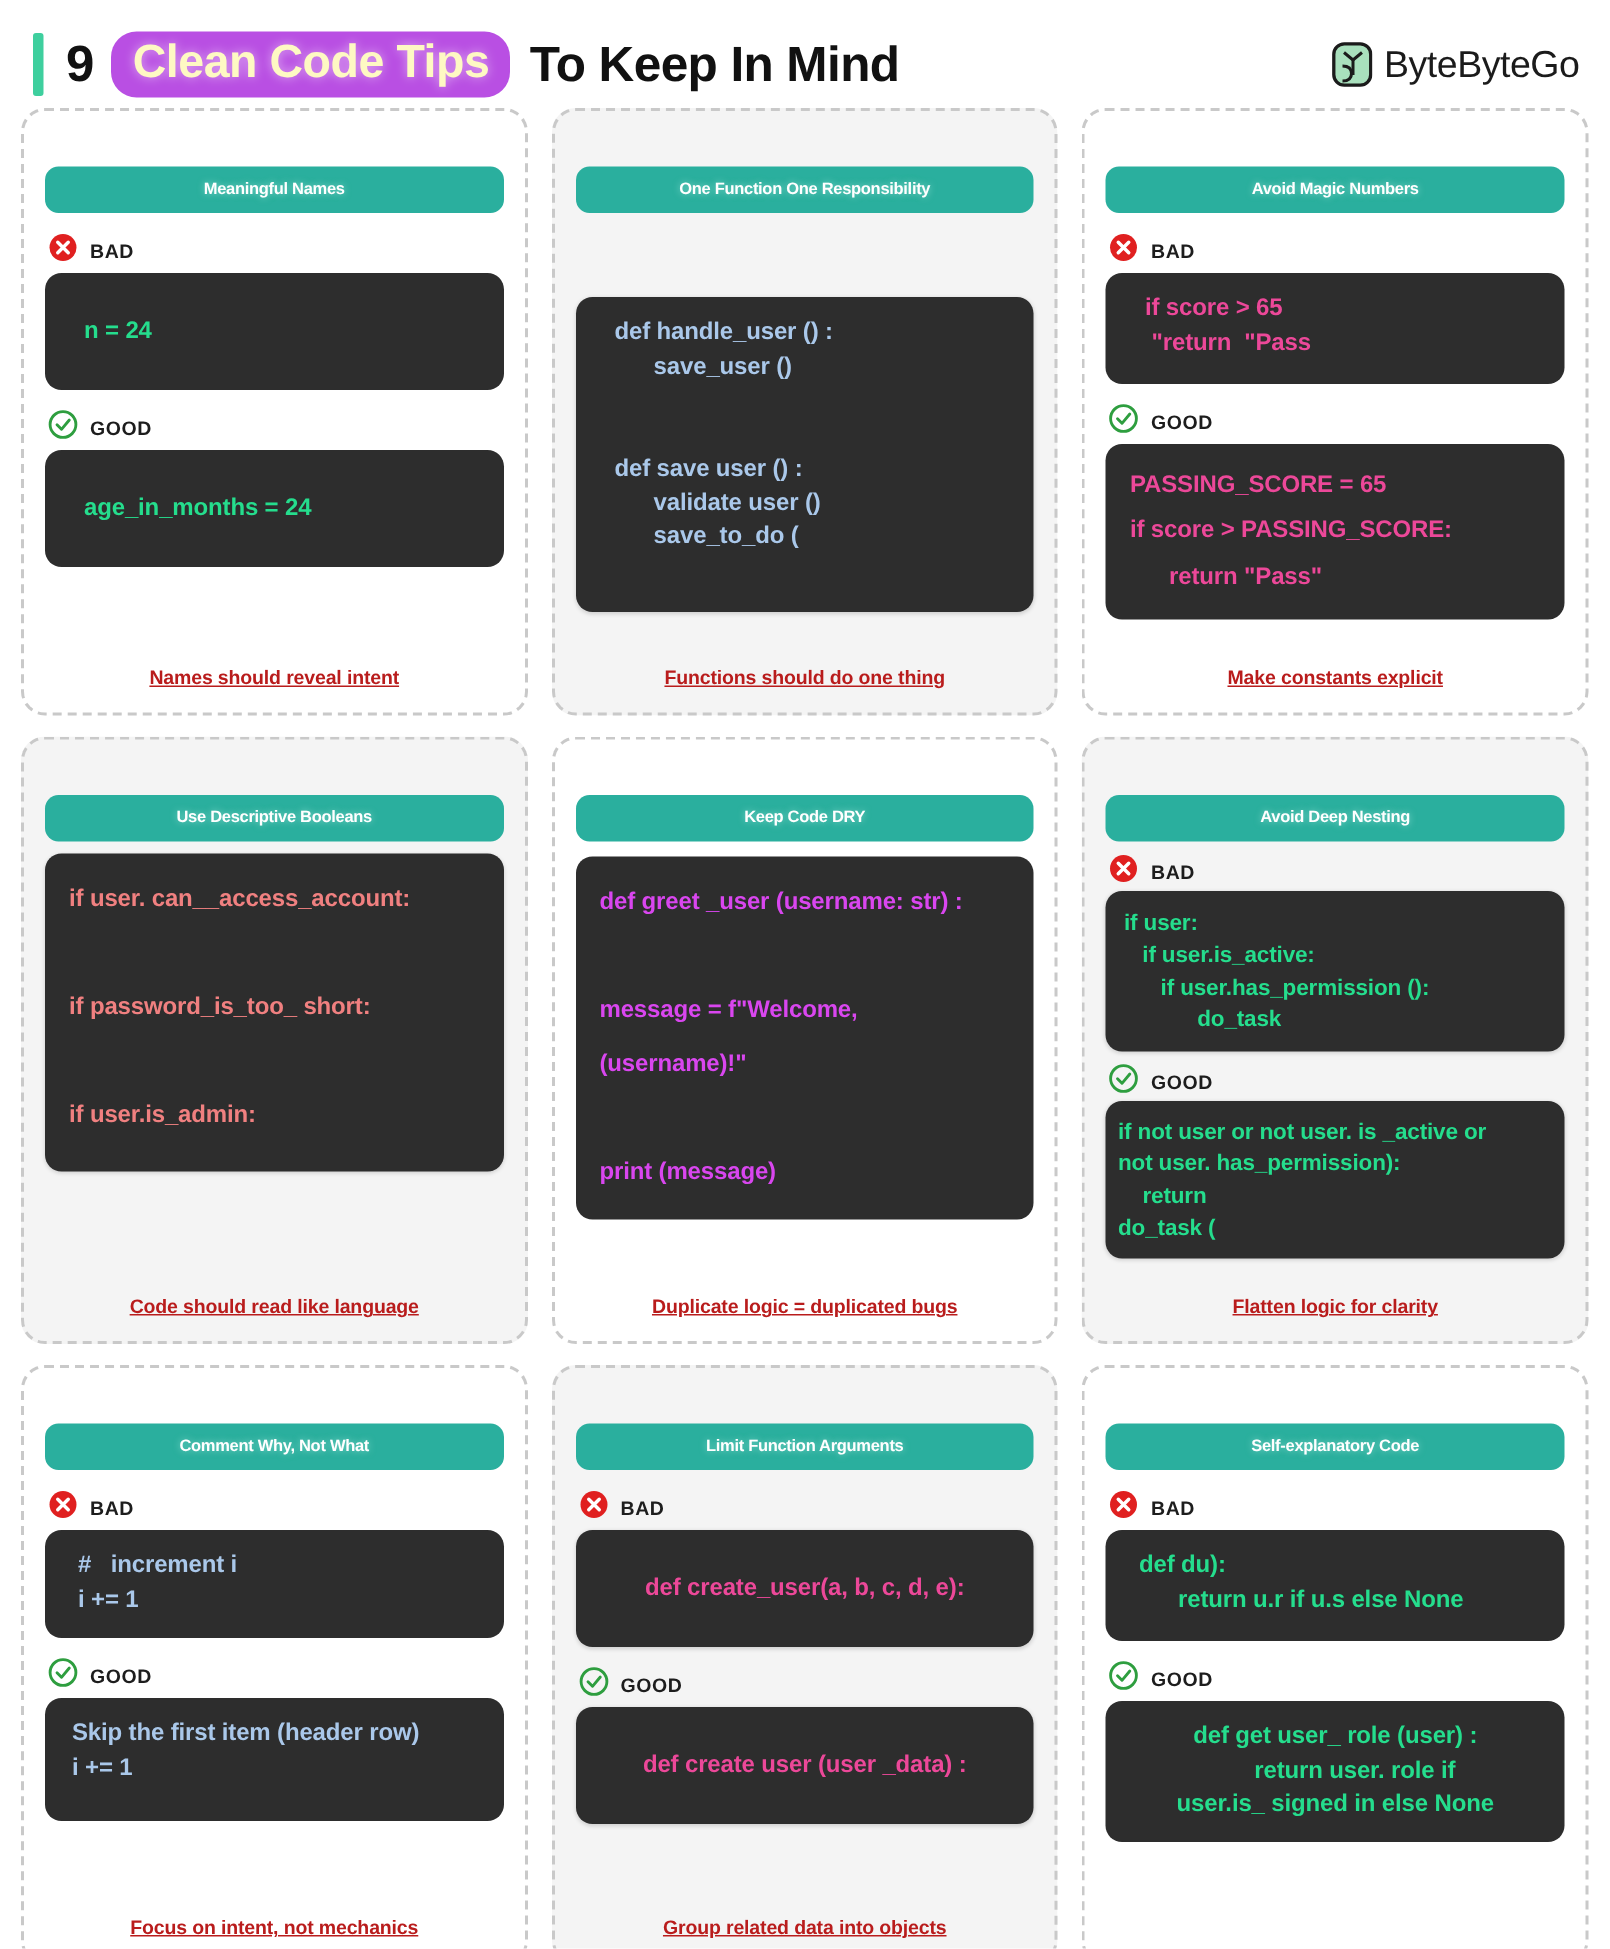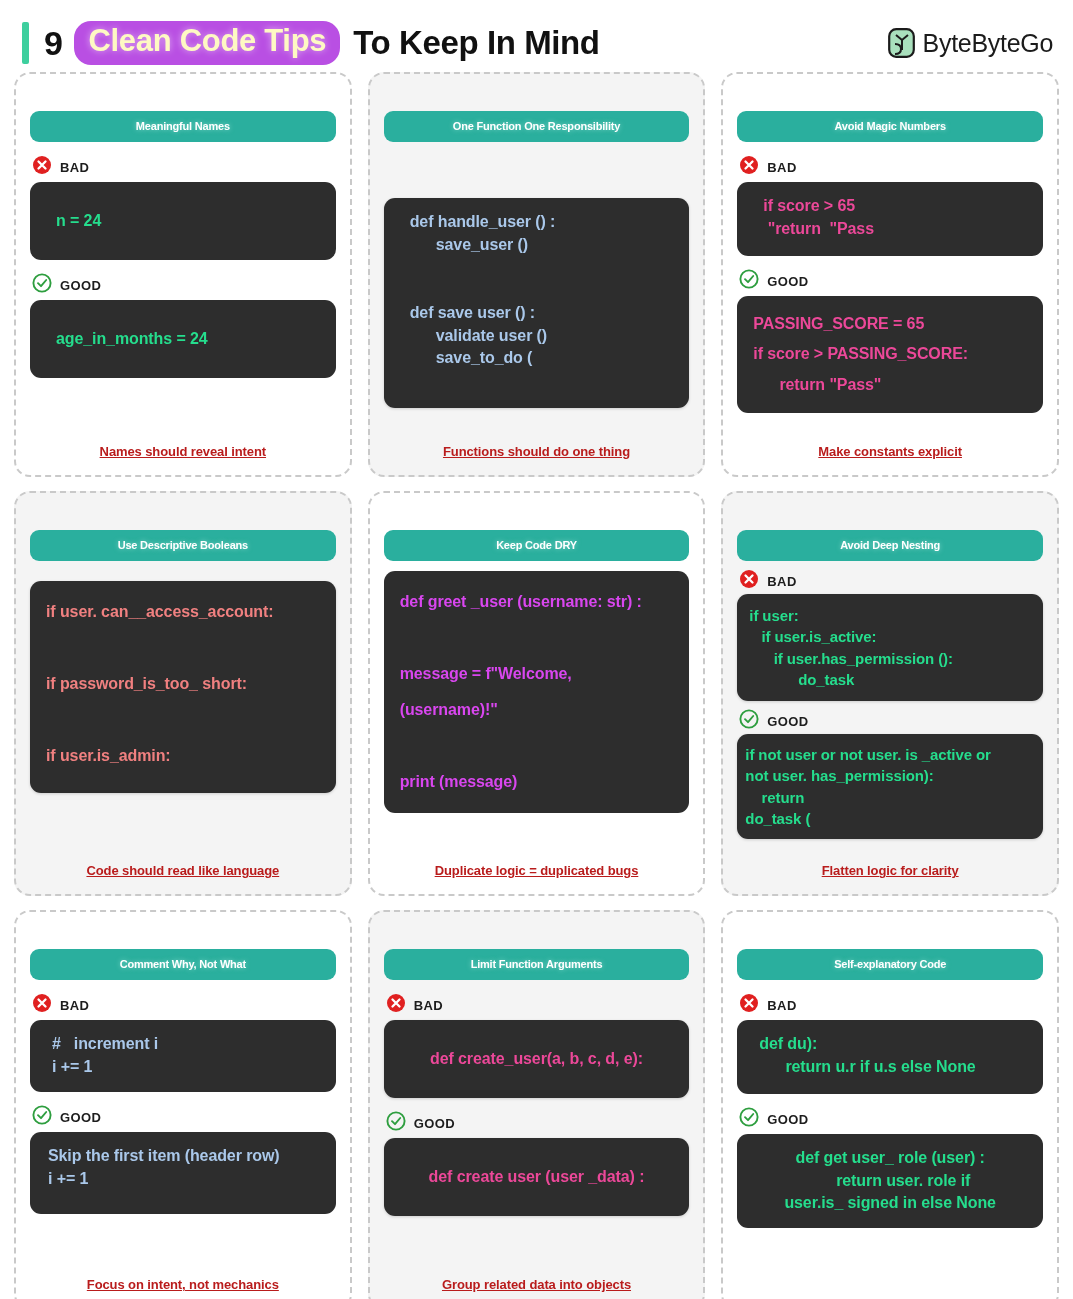--- a/index.html
+++ b/index.html
@@ -157,21 +157,21 @@
     line-height: 1.35;
     padding-bottom: 4px;
     flex: 0 0 auto;
     text-decoration: underline;
   }
   .caption.left { text-align: left; padding-left: 6px; }
 
   
   .h-78  { min-height: 78px; display: flex; align-items: center; }
   .c2-block { min-height: 210px; margin-top: 56px; }
-  .c4-block { min-height: 212px; margin-top: 20px; }
+  .c4-block { min-height: 212px; margin-top: 8px; }
   .c5-block { min-height: 210px; margin-top: 10px; }
   .lh-wide { line-height: 2.25; }
   .lh-mid  { line-height: 1.9; }
   .indent  { padding-left: 26px; }
 </style>
 </head>
 <body>
 
 <div class="page">
 

